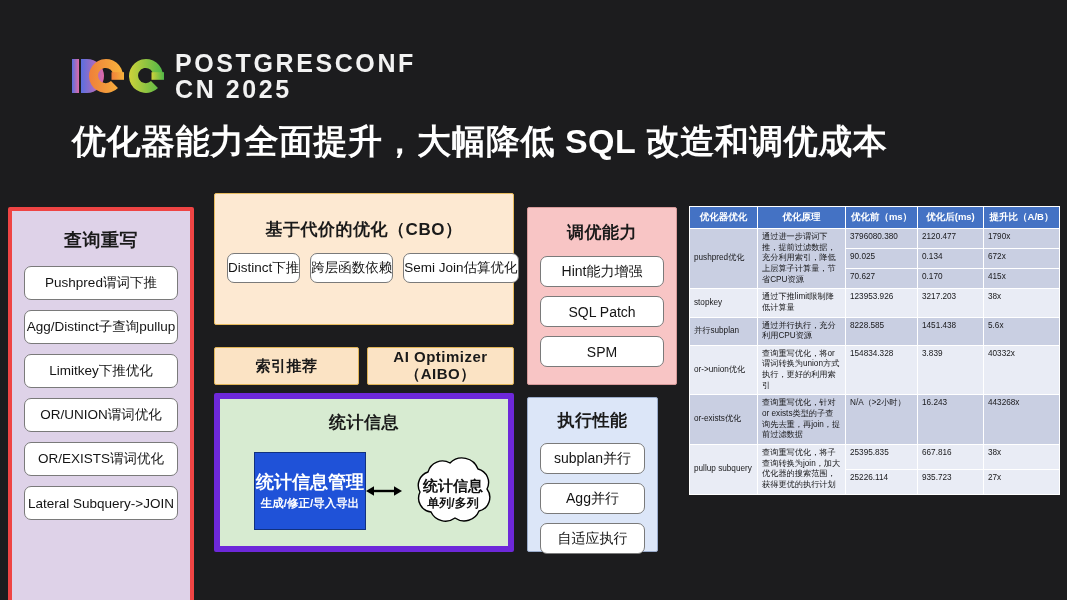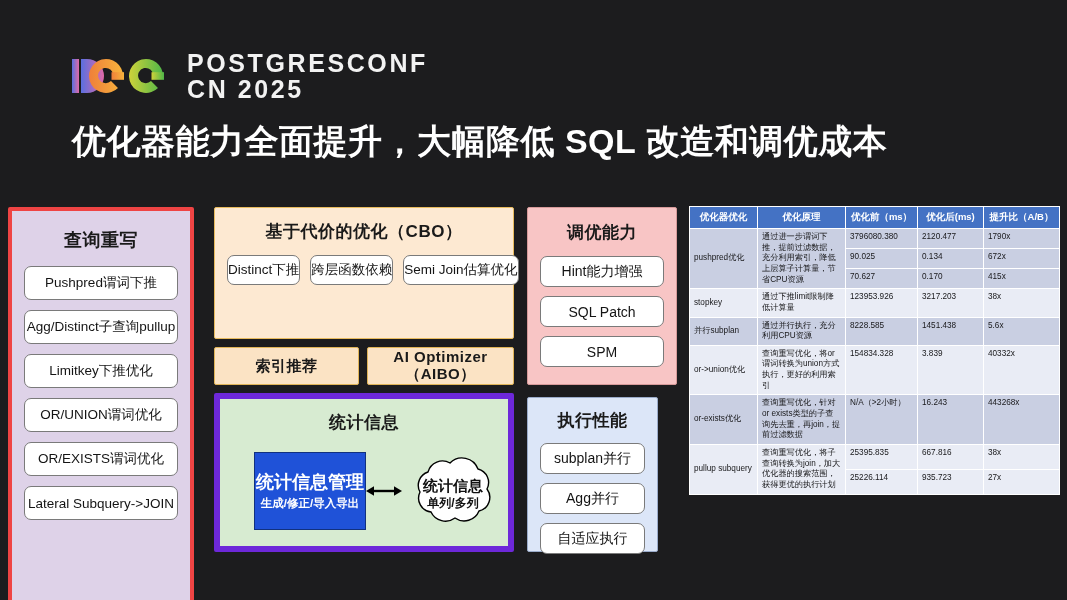--- a/index.html
+++ b/index.html
@@ -6,21 +6,21 @@
   html, body {
     margin: 0; padding: 0;
     width: 1067px; height: 600px;
     background: #1c1c1e;
     font-family: "Liberation Sans", "DejaVu Sans", sans-serif;
     overflow: hidden;
   }
   #slide { position: relative; width: 1067px; height: 600px; background: #1c1c1e; }
 
   
-  #logo-block { position: absolute; left: 70px; top: 50px; display: flex; align-items: center; gap: 13px; }
+  #logo-block { position: absolute; left: 70px; top: 50px; display: flex; align-items: center; gap: 1px; }
   #logo-mark { display: block; }
   #logo-text { display: flex; flex-direction: column; line-height: 1.05; }
   .logo-line1 {
     color: #f2f2f2; font-size: 25px; font-weight: bold; letter-spacing: 2.6px;
     text-transform: uppercase;
   }
   .logo-line2 {
     color: #f2f2f2; font-size: 25px; font-weight: bold; letter-spacing: 2.6px;
     text-transform: uppercase;
   }
@@ -48,23 +48,23 @@
   #panel-rewrite {
     left: 8px; top: 207px; width: 186px; height: 440px;
     background: #ded2e8; border: 4px solid #ef4444;
     padding: 10px 12px 0 12px;
   }
   #panel-rewrite .panel-title { font-size: 18px; margin: 7px 0 14px; }
   #panel-rewrite .pill { height: 34px; margin-bottom: 10px; }
 
   
   #panel-cbo {
-    left: 214px; top: 207px; width: 300px; height: 132px;
+    left: 214px; top: 193px; width: 300px; height: 132px;
     background: #fde9d2; border: 1px solid #e8bb5e;
-    padding: 8px 12px;
+    padding: 20px 12px;
   }
   #panel-cbo .panel-title { font-size: 17px; margin: 4px 0 12px; }
   .cbo-grid { display: grid; grid-template-columns: 1fr 1fr 1fr 1fr; gap: 7px 10px; }
   #panel-cbo .pill { height: 30px; }
 
   #panel-index {
     left: 214px; top: 347px; width: 145px; height: 38px;
     background: #fbe3c4; border: 1px solid #e0b457;
     display: flex; align-items: center; justify-content: center;
   }

